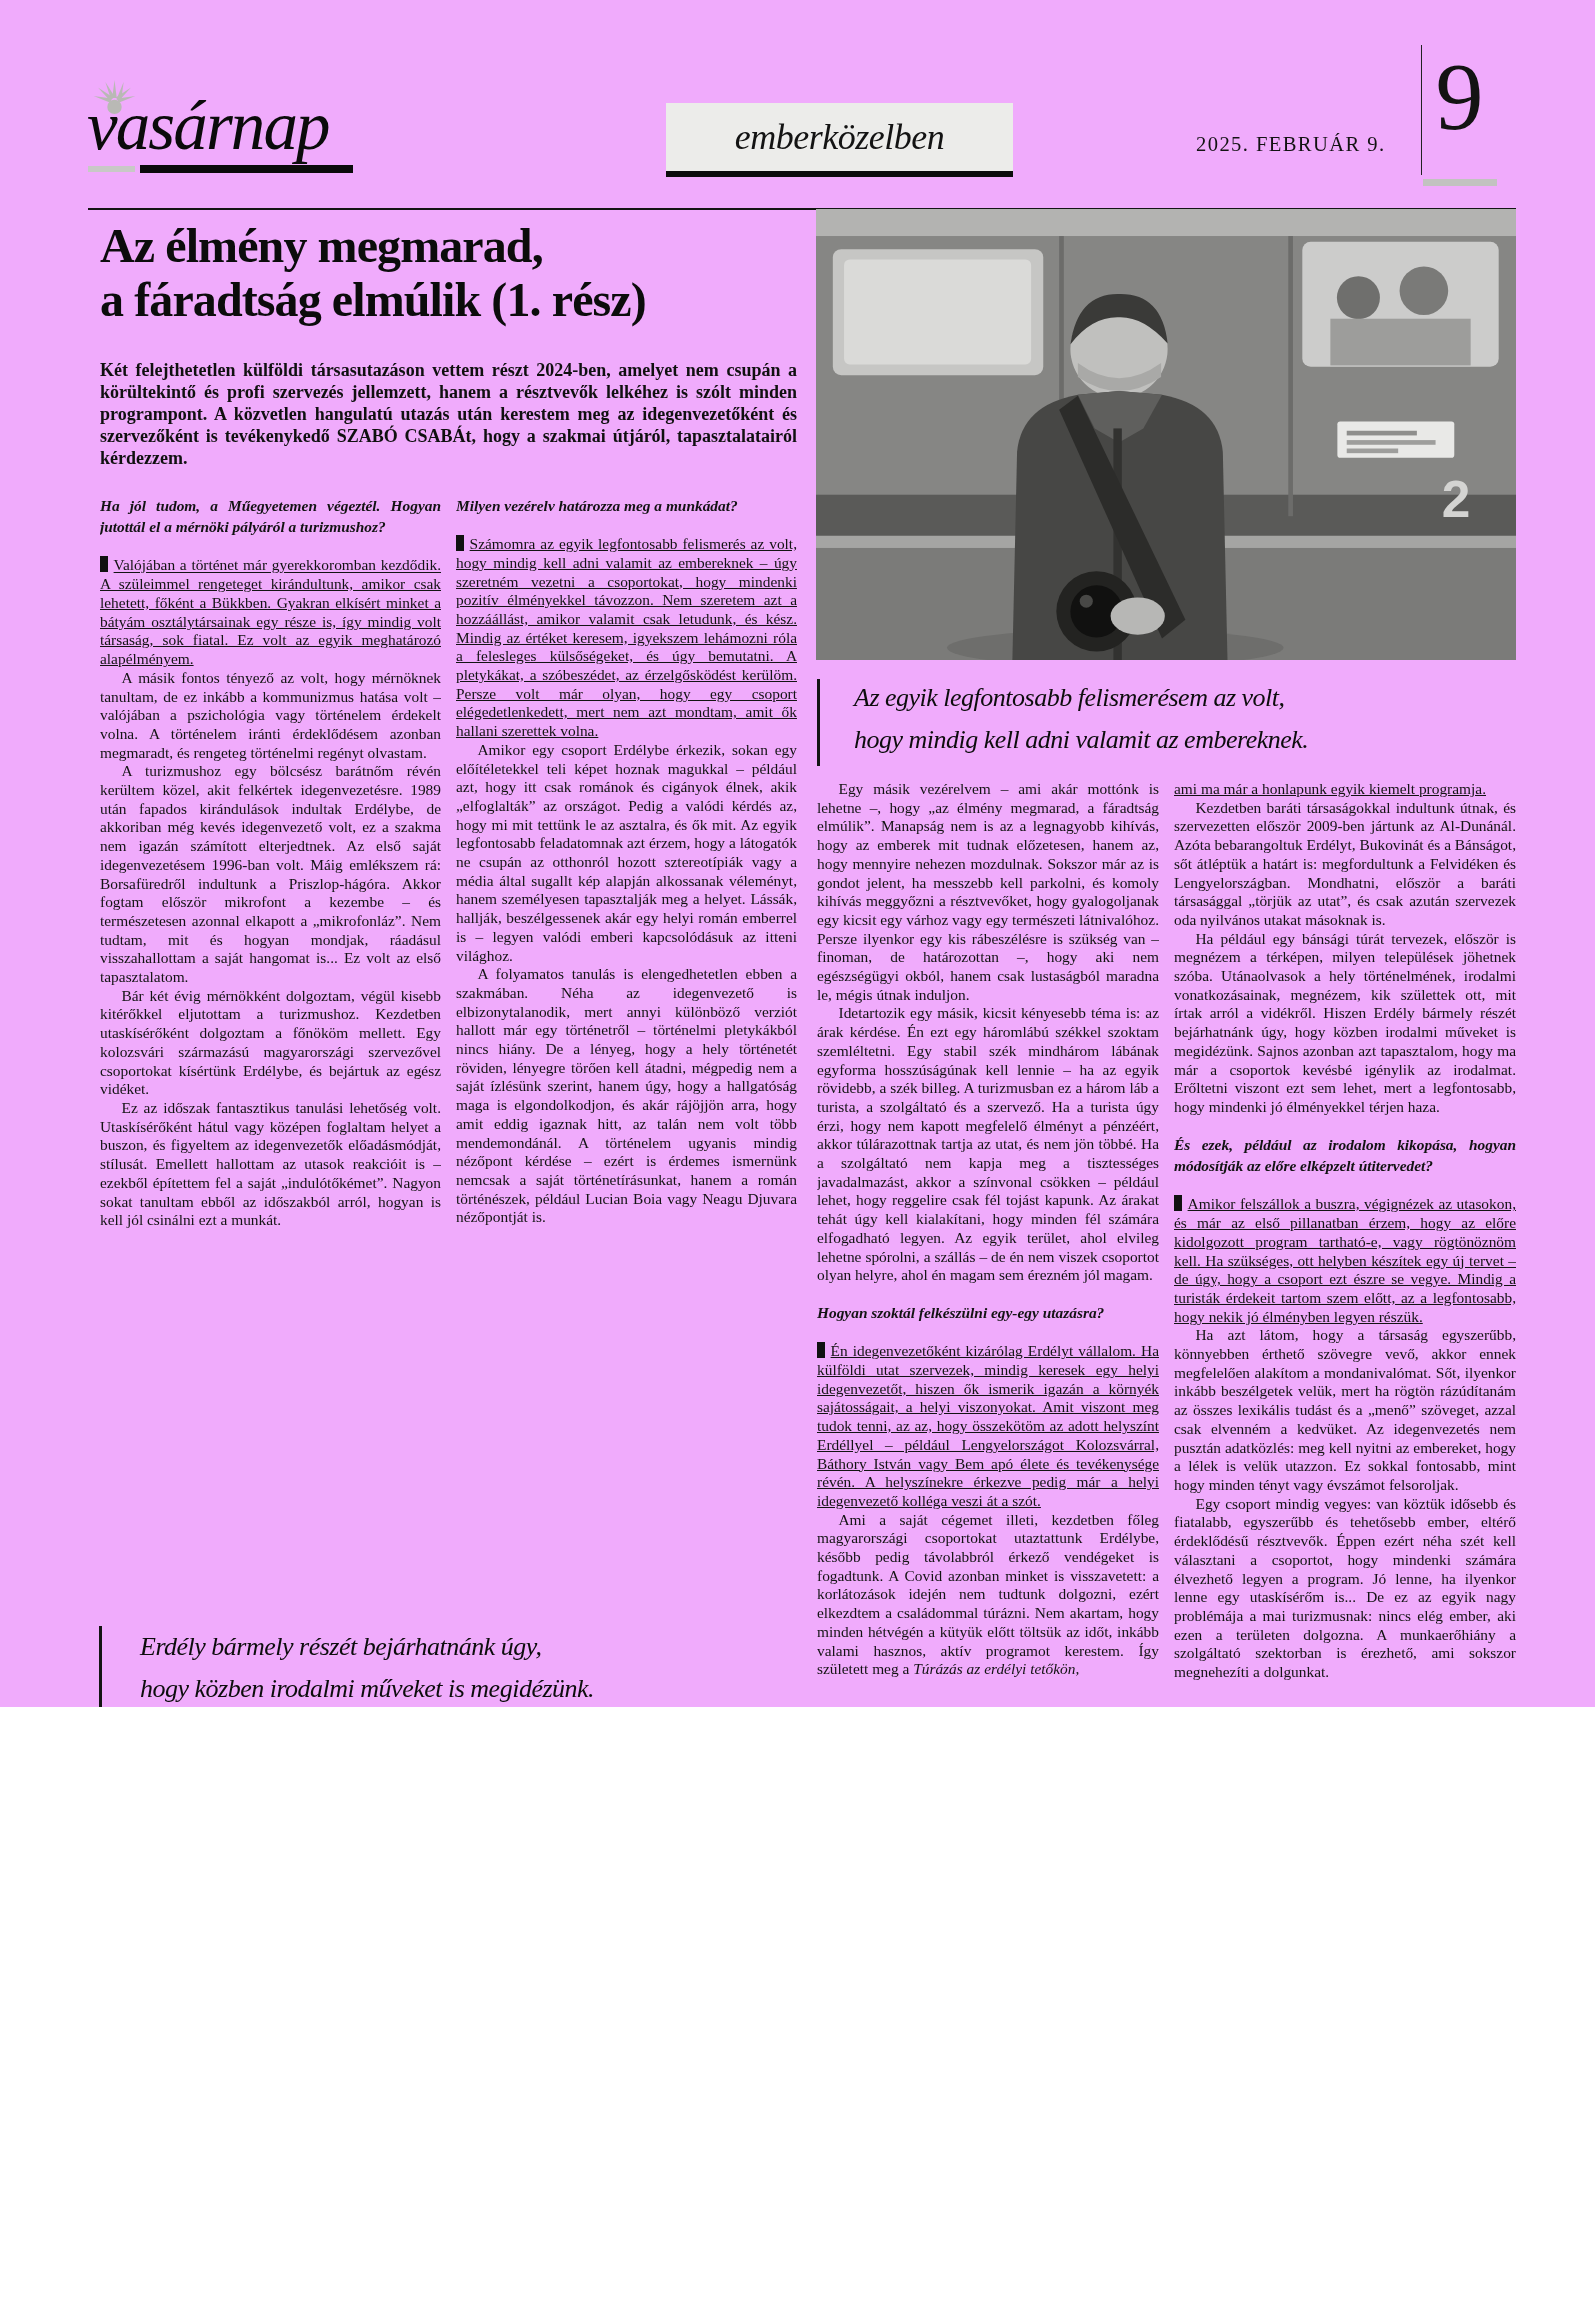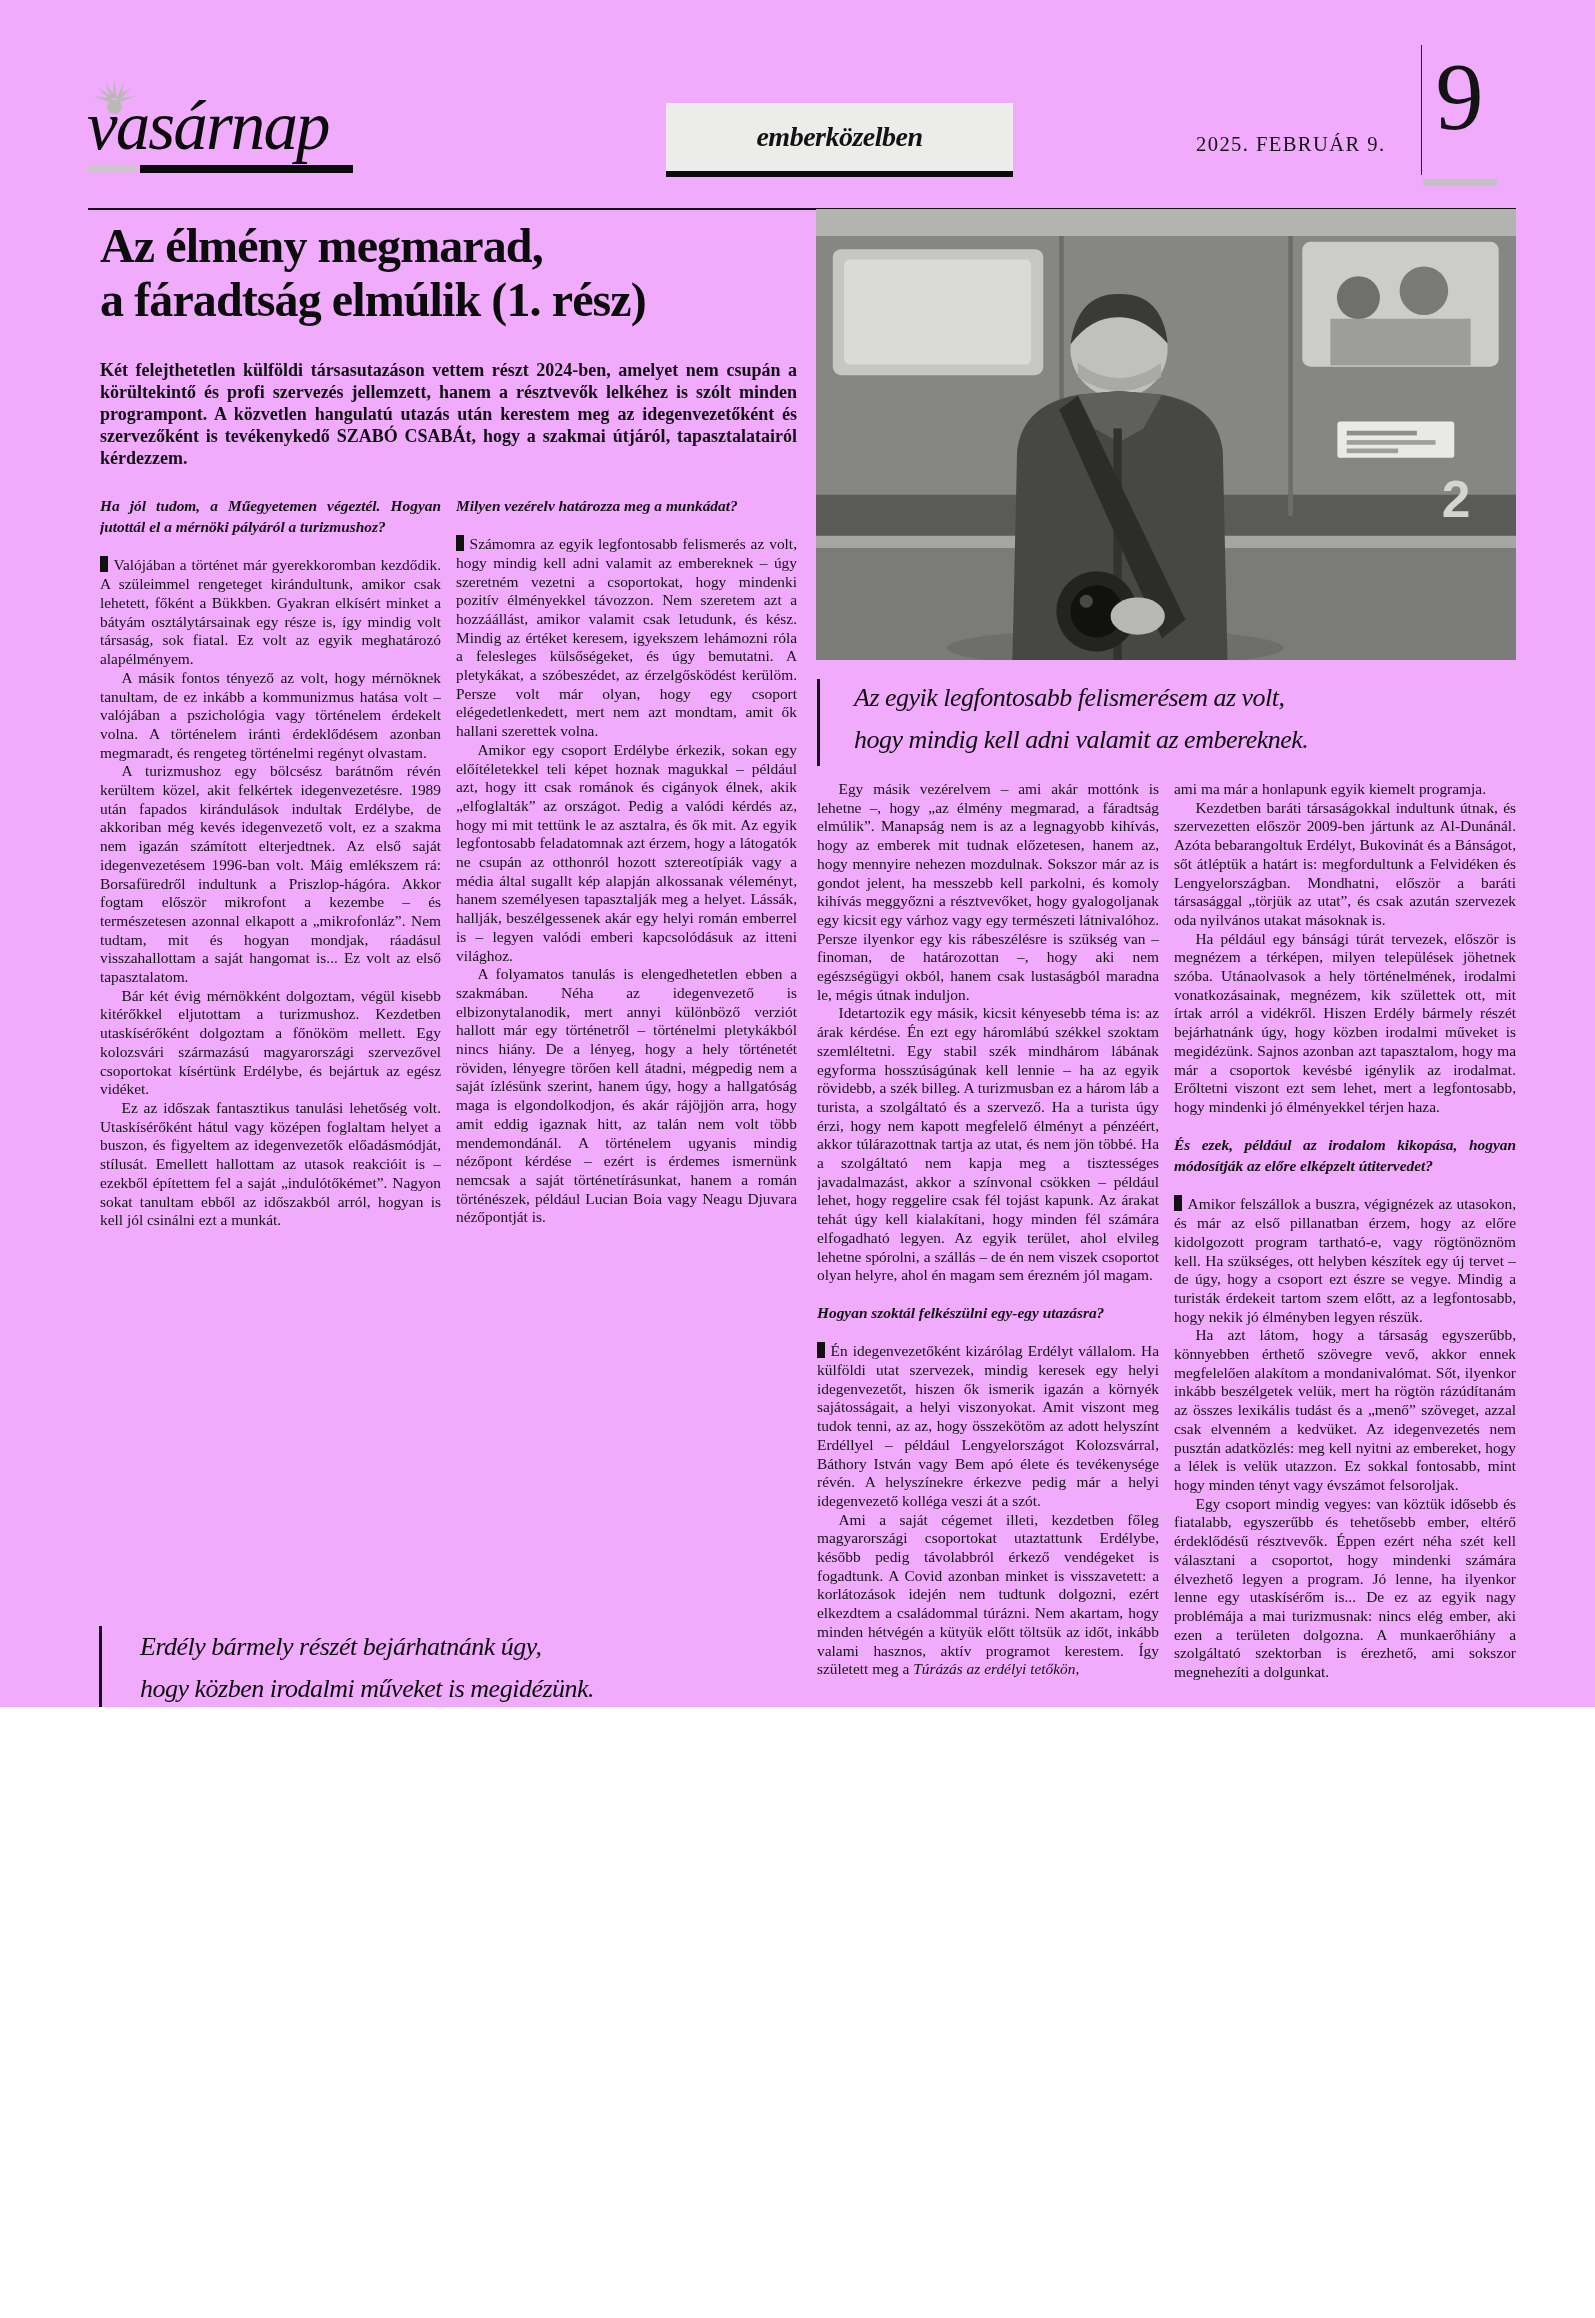--- a/index.html
+++ b/index.html
@@ -7,39 +7,39 @@
         font-family:"Liberation Serif","DejaVu Serif",serif;overflow:hidden;}
   .abs{position:absolute;}
 
   
   .masthead{left:87px;top:92px;font-style:italic;font-size:69px;line-height:1;letter-spacing:-1.9px;color:#0b0b0b;}
   .star{left:92px;top:79px;width:45px;height:45px;}
   .mast-rule-black{left:140px;top:165px;width:213px;height:7.5px;background:#0b0b0b;}
   .mast-rule-gray{left:88px;top:166px;width:47px;height:5.6px;background:#c8c8c6;}
   .section-box{left:666px;top:103px;width:347px;height:68px;background:#ececea;border-bottom:6.5px solid #0b0b0b;
                display:flex;align-items:center;justify-content:center;}
-  .section-box span{font-style:italic;font-weight:700;font-size:28px;letter-spacing:-0.5px;}
+  .section-box span{font-style:italic;font-weight:400;font-size:36px;letter-spacing:-0.5px;}
   .date{left:1196px;top:133px;width:224px;text-align:left;font-size:20.6px;letter-spacing:1.4px;white-space:nowrap;}
   .pn-vrule{left:1421px;top:45px;width:1.4px;height:130px;background:#222;}
   .pagenum{left:1408px;top:49px;width:103px;text-align:center;font-size:96px;line-height:1;font-weight:400;}
   .pn-underline{left:1423px;top:179px;width:74px;height:6.5px;background:#c2c2c0;}
   .header-rule{left:88px;top:208px;width:1428px;height:1.9px;background:#141414;}
 
   
   .headline{left:100px;top:219px;width:710px;font-weight:700;font-size:48px;line-height:1.13;letter-spacing:-0.9px;color:#0c0c0c;}
   .lead{left:100px;top:359px;width:697px;font-weight:700;font-size:18px;line-height:22px;text-align:justify;color:#101010;}
 
   
   .col{font-size:15.4px;line-height:18.7px;text-align:justify;overflow:hidden;}
   .colA{left:100px;top:492px;width:341px;height:1133px;}
   .colB{left:456px;top:492px;width:341px;height:1133px;}
   .colC{left:817px;top:780px;width:342px;height:1472px;}
   .colD{left:1174px;top:780px;width:342px;height:1472px;}
   .col p{margin:0;text-indent:21.5px;}
-  .col p.pc,.col p.af{text-indent:0;}
+  .col p.pc,.col p.af{text-indent:0;text-decoration:underline;}
   .col p.q{font-style:italic;font-weight:700;text-indent:0;line-height:21.5px;margin:17px 0 18.7px;}
   .col p.q:first-child{margin-top:2.8px;}
   .mk{display:inline-block;width:8px;height:16px;background:#111;margin-right:5.6px;vertical-align:-1.9px;}
 
   
   .pq-bar{width:3.3px;background:#141414;}
   .pq{font-style:italic;font-size:26px;line-height:42px;letter-spacing:-0.5px;color:#0d0d0d;white-space:nowrap;}
   .pq-r-bar{left:817px;top:679px;height:87px;}
   .pq-r{left:854px;top:677px;width:664px;}
   .pq-l-bar{left:99px;top:1626px;height:93px;}

